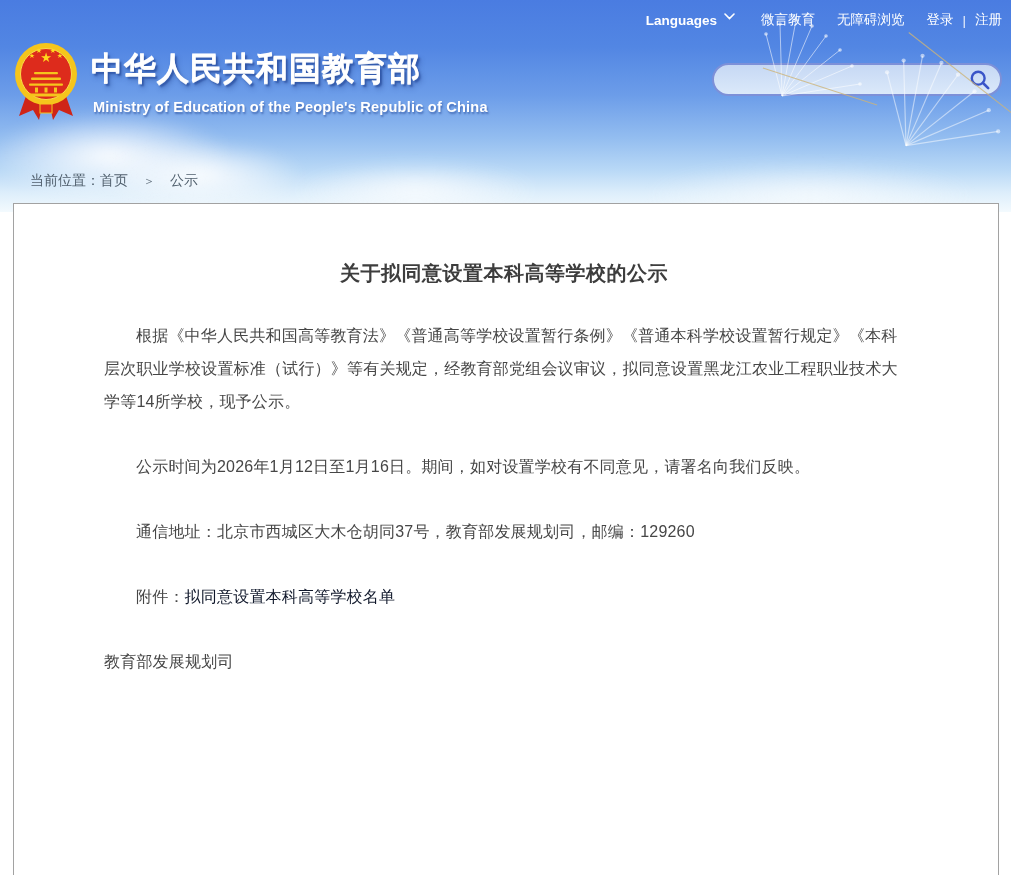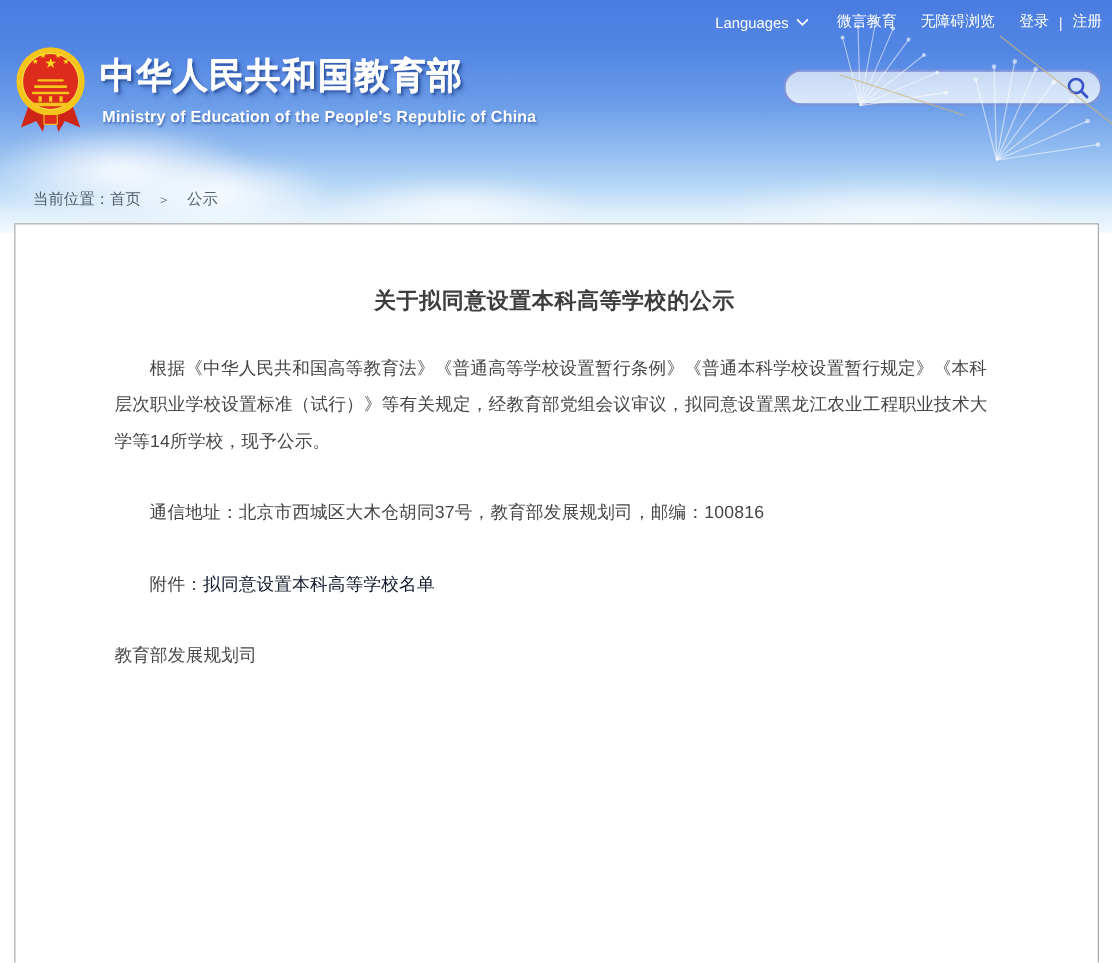--- a/index.html
+++ b/index.html
@@ -27,21 +27,21 @@
     background:radial-gradient(closest-side,rgba(255,255,255,.85),rgba(255,255,255,0) 78%)}
   .dand{position:absolute;z-index:6;pointer-events:none}
   .stem{position:absolute;height:1px;background:rgba(205,180,120,.8);z-index:6;pointer-events:none}
 
   
   .topbar{
     position:absolute;top:11px;right:9px;z-index:7;
     display:flex;align-items:center;color:#fff;font-size:13.5px;white-space:nowrap;
   }
   .topbar a{color:#fff;text-decoration:none;cursor:pointer}
-  .lang{display:flex;align-items:center;gap:7px;margin-right:26px;font-weight:normal}
+  .lang{display:flex;align-items:flex-start;gap:7px;margin-right:26px;font-weight:bold}
   .tb-gap{margin-left:22px}
   .tb-div{margin:0 9px;opacity:.9}
 
   
   .emblem{position:absolute;left:14px;top:42px;z-index:5}
   .site-title{
     position:absolute;left:91px;top:47px;z-index:5;
     font-size:32px;font-weight:900;color:#ffffff;letter-spacing:1px;
     text-shadow:0 1px 0 #f2f5fa, 2px 3px 2px rgba(26,60,140,.62), 3px 5px 5px rgba(40,70,140,.35);
     white-space:nowrap;
@@ -199,20 +199,21 @@
     <a>首页</a>
     <span class="sep">＞</span>
     <a>公示</a>
   </nav>
 </header>
 
 <main class="panel article">
   <h1 class="article-title">关于拟同意设置本科高等学校的公示</h1>
 
   <p>根据《中华人民共和国高等教育法》《普通高等学校设置暂行条例》《普通本科学校设置暂行规定》《本科层次职业学校设置标准（试行）》等有关规定，经教育部党组会议审议，拟同意设置黑龙江农业工程职业技术大学等14所学校，现予公示。</p>
-  <p>通信地址：北京市西城区大木仓胡同37号，教育部发展规划司，邮编：100816</p>
+  <p>公示时间为2026年1月12日至1月16日。期间，如对设置学校有不同意见，请署名向我们反映。</p>
+  <p>通信地址：北京市西城区大木仓胡同37号，教育部发展规划司，邮编：129260</p>
 
   <p class="attachment">
     <span>附件：</span><a>拟同意设置本科高等学校名单</a>
   </p>
 
   <p class="sig">教育部发展规划司</p>
 </main>
 
 </body></html>

